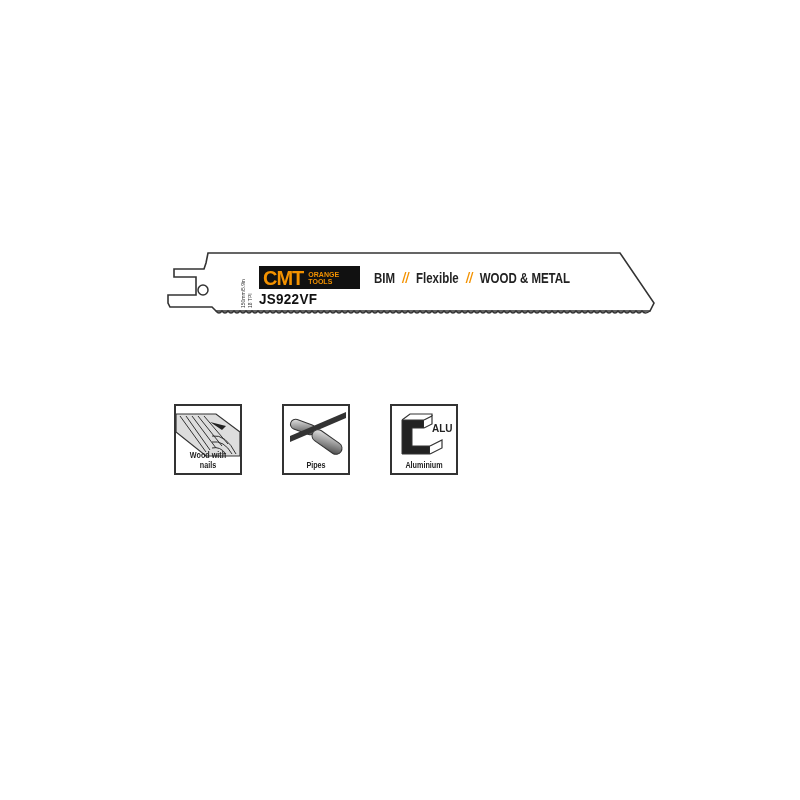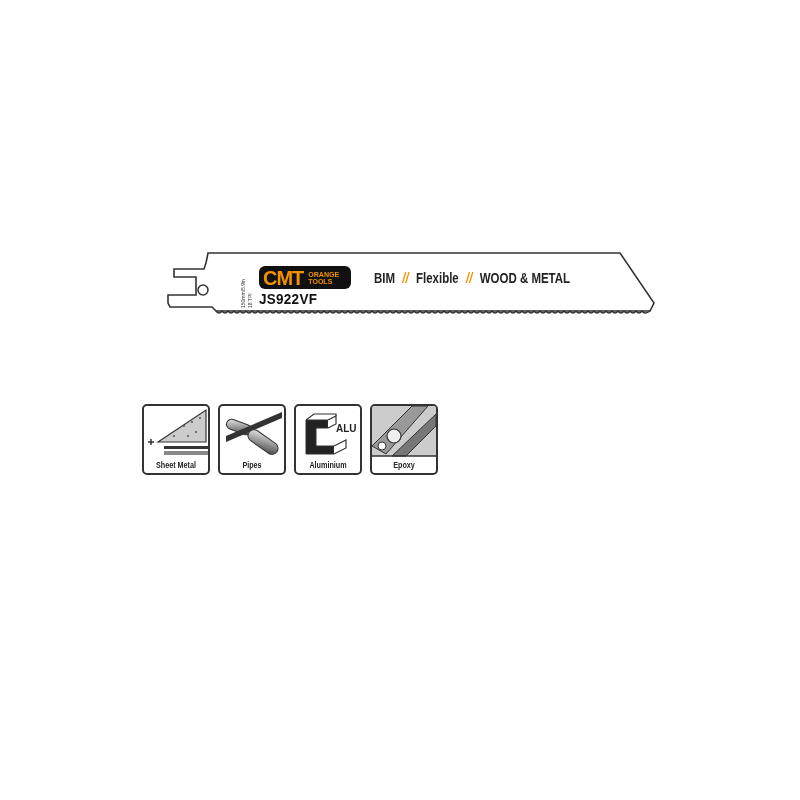--- a/index.html
+++ b/index.html
@@ -1,28 +1,28 @@
 <!DOCTYPE html>
 <html><head>
 <meta charset="utf-8">
 <style>
   html,body{margin:0;padding:0;background:#ffffff;}
   body{width:800px;height:800px;position:relative;overflow:hidden;font-family:"Liberation Sans",sans-serif;}
   .blade{position:absolute;left:160px;top:245px;width:500px;height:80px;}
   .blade svg{position:absolute;left:0;top:0;}
-  .logo{position:absolute;left:259px;top:266px;width:92px;height:23px;background:#111;display:flex;align-items:center;padding:0 4px;box-sizing:border-box;border-radius:6px;}
+  .logo{position:absolute;left:259px;top:266px;width:101px;height:23px;background:#111;display:flex;align-items:center;padding:0 4px;box-sizing:border-box;}
   .logo .cmt{color:#f39200;font-weight:bold;font-size:20px;letter-spacing:-1px;font-family:"Liberation Sans",sans-serif;line-height:1;}
   .logo .sub{color:#f39200;font-size:7px;font-weight:bold;line-height:7px;margin-left:5px;font-family:"Liberation Sans Narrow","Liberation Sans",sans-serif;}
   .code{position:absolute;left:259px;top:290px;font-size:15px;font-weight:bold;color:#111;letter-spacing:0.3px;transform:scaleX(0.9);transform-origin:left;}
   .desc{position:absolute;left:374px;top:270px;font-size:14px;font-weight:bold;color:#222;white-space:nowrap;transform:scaleX(0.82);transform-origin:left;}
   .desc .sep{color:#f39200;margin:0 5px;font-style:italic;}
   .spec{position:absolute;left:238px;top:262px;width:16px;height:48px;}
   .spec span{position:absolute;font-size:5px;color:#333;transform:rotate(-90deg);transform-origin:left top;white-space:nowrap;}
   .icons{position:absolute;left:142px;top:404px;display:flex;gap:8px;}
-  .icon{width:68px;height:71px;border:2.5px solid #333;border-radius:5px;box-sizing:border-box;position:relative;background:#fff;overflow:hidden;}
+  .icon{width:68px;height:71px;border:2.5px solid #333;border-radius:0;box-sizing:border-box;position:relative;background:#fff;overflow:hidden;margin-left:32px;}
   .icon svg{position:absolute;left:0;top:0;}
   .icon .lbl{position:absolute;bottom:3px;left:0;right:0;text-align:center;font-size:9px;font-weight:bold;color:#222;transform:scaleX(0.8);}
   .icon .lbl.left{text-align:left;left:3px;bottom:4px;line-height:10px;transform-origin:left;}
 </style>
 </head>
 <body>
 
 <div class="blade">
   <svg width="500" height="80" viewBox="0 0 500 80">
     <path d="M48,8 L460,8 L494,58 L490,66 L56,66 L52,62 L10,62 L8,58 L8,50 L36,50 L36,32 L14,32 L14,24 L44,24 L46,18 Z" fill="#fff" stroke="#333" stroke-width="1.6"></path>
@@ -50,38 +50,38 @@
   <span>BIM</span>
   <span class="sep">//</span>
   <span>Flexible</span>
   <span class="sep">//</span>
   <span>WOOD &amp; METAL</span>
 </div>
 
 <div class="icons">
 
 
-
   <div class="icon">
     <svg width="64" height="67" viewBox="0 0 64 67">
-      <path d="M14,36 L62,4 L62,36 Z" fill="#ccc" stroke="#333" stroke-width="1.2"></path>
-      <g fill="#555">
-          <circle cx="40" cy="20" r="1"></circle>
-          <circle cx="48" cy="16" r="1"></circle>
-          <circle cx="52" cy="26" r="1"></circle>
-          <circle cx="30" cy="30" r="1"></circle>
-          <circle cx="56" cy="12" r="1"></circle>
-          <circle cx="44" cy="30" r="1"></circle>
-        </g>
-      <rect x="20" y="40" width="44" height="3" fill="#333"></rect>
-      <rect x="20" y="45" width="44" height="4" fill="#888"></rect>
-      <path d="M4,36 h6 M7,33 v6" stroke="#333" stroke-width="1.5"></path>
+      <path d="M0,8 L40,8 L64,26 L64,50 L30,50 L0,26 Z" fill="#ddd" stroke="#333" stroke-width="1.2"></path>
+      <g stroke="#333" stroke-width="1" fill="none">
+        <path d="M4,10 L30,46"></path>
+          <path d="M10,10 L34,44"></path>
+          <path d="M16,10 L40,42"></path>
+          <path d="M22,10 L46,40"></path>
+          <path d="M28,10 L52,38"></path>
+        <path d="M36,30 Q50,28 60,48"></path>
+          <path d="M36,36 Q48,34 56,48"></path>
+          <path d="M36,42 Q44,40 50,48"></path>
+      </g>
+      <path d="M34,16 L50,20 L46,24 Z" fill="#222"></path>
     </svg>
-    <div class="lbl">Sheet Metal</div>
+    <div class="lbl">Wood with nails</div>
   </div>
+
 
   <div class="icon">
     <svg width="64" height="67" viewBox="0 0 64 67">
       <defs>
         <linearGradient id="pg" x1="0" y1="0" x2="1" y2="1">
             <stop offset="0" stop-color="#eee"></stop>
             <stop offset="1" stop-color="#444"></stop>
           </linearGradient>
       </defs>
       <rect x="6" y="16" width="26" height="10" rx="5" fill="url(#pg)" stroke="#333" stroke-width="1" transform="rotate(20 19 21)"></rect>
@@ -95,26 +95,15 @@
     <svg width="64" height="67" viewBox="0 0 64 67">
       <path d="M10,14 L32,14 L32,22 L20,22 L20,40 L38,40 L38,48 L10,48 Z" fill="#222" stroke="#333" stroke-width="1"></path>
       <path d="M32,14 L40,10 L40,18 L32,22" fill="#fff" stroke="#333" stroke-width="1.2"></path>
       <path d="M38,40 L50,34 L50,42 L38,48" fill="#fff" stroke="#333" stroke-width="1.2"></path>
       <path d="M10,14 L18,8 L40,8 L40,10" fill="none" stroke="#333" stroke-width="1.2"></path>
       <text x="40" y="26" font-size="10" font-weight="bold" fill="#222" font-family="Liberation Sans, sans-serif">ALU</text>
     </svg>
     <div class="lbl">Aluminium</div>
   </div>
 
-  <div class="icon">
-    <svg width="64" height="67" viewBox="0 0 64 67">
-      <rect x="0" y="0" width="64" height="50" fill="#ccc"></rect>
-      <path d="M0,40 L40,0 L56,0 L14,48 Z" fill="#999" stroke="#333" stroke-width="1"></path>
-      <path d="M20,50 L64,8 L64,20 L34,50 Z" fill="#777" stroke="#333" stroke-width="1"></path>
-      <circle cx="22" cy="30" r="7" fill="#eee" stroke="#333" stroke-width="1.2"></circle>
-      <circle cx="10" cy="40" r="4" fill="#fff" stroke="#333" stroke-width="1"></circle>
-      <line x1="0" y1="50" x2="64" y2="50" stroke="#333" stroke-width="1.5"></line>
-    </svg>
-    <div class="lbl">Epoxy</div>
-  </div>
 
 
 </div>
 
 </body></html>

